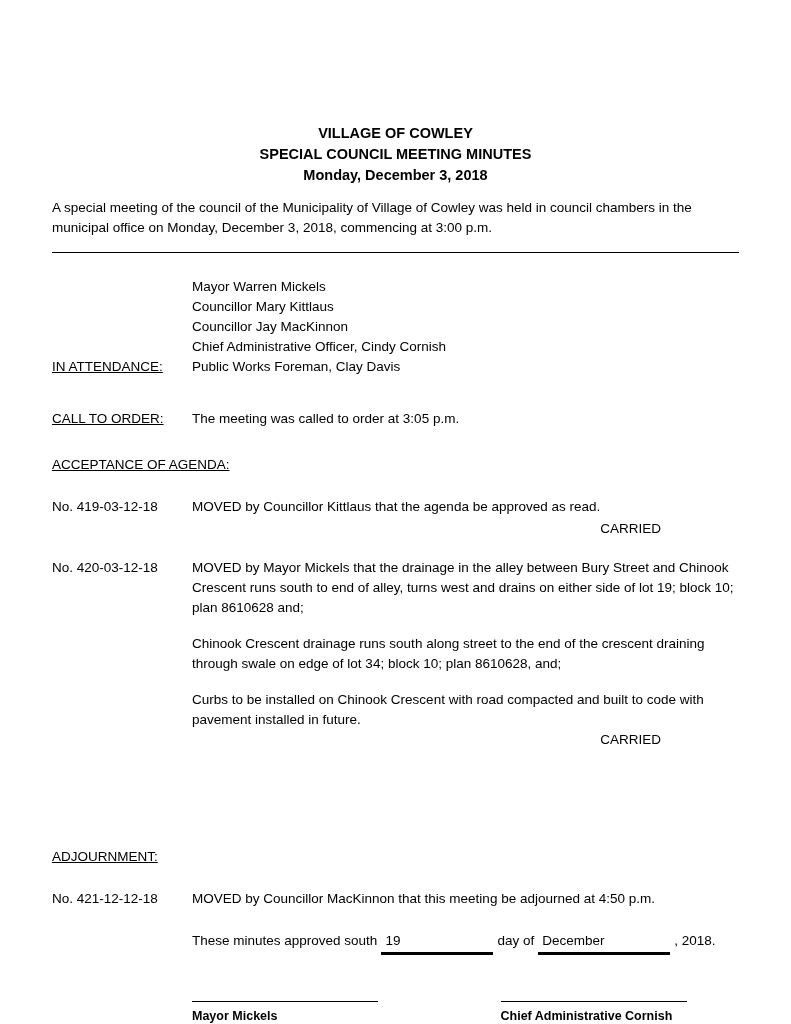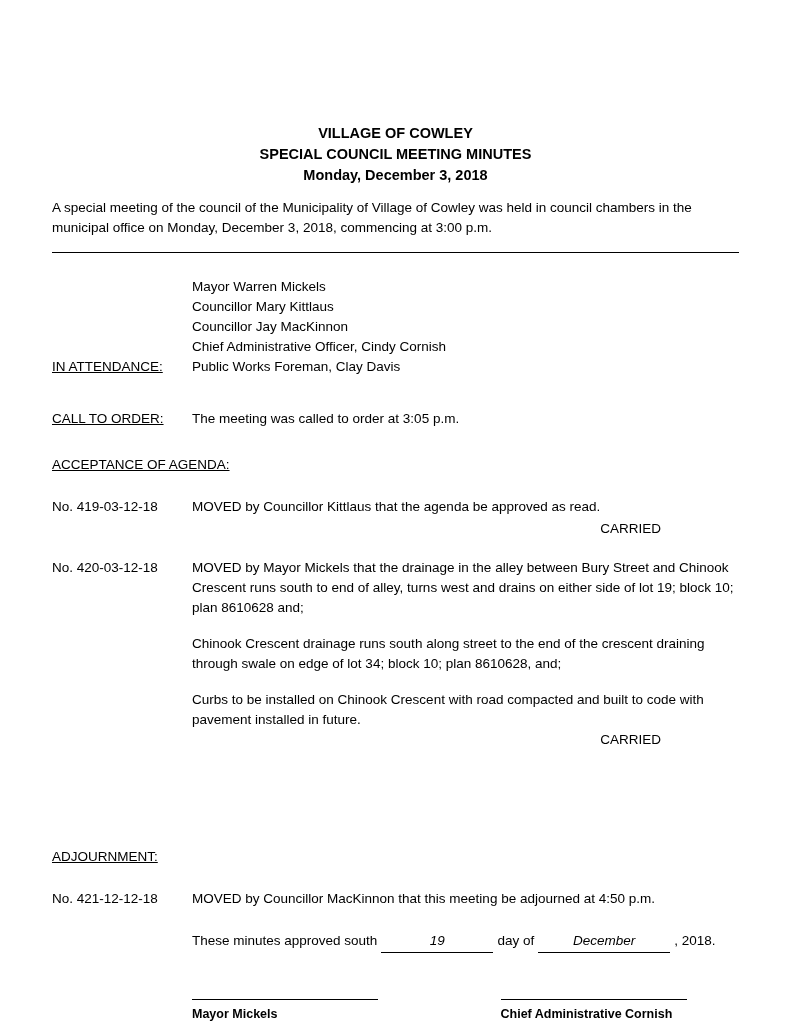--- a/index.html
+++ b/index.html
@@ -101,25 +101,24 @@
   .approve-line {
     margin-top: 22px;
     font-size: 13.5px;
     line-height: 20px;
     display: flex;
     align-items: baseline;
     flex-wrap: wrap;
   }
   .blank {
     display: inline-block;
-    border-bottom: 1px solid #000000;
-    text-align: center;
+    border-bottom: 3px solid #000000;
+    text-align: left;
     padding: 0 4px 1px 4px;
     margin: 0 4px;
-    font-style: italic;
   }
   .blank.day { width: 104px; }
   .blank.month { width: 124px; }
   .sign-row {
     margin-top: 46px;
     display: flex;
   }
   .sign-col {
     width: 258px;
   }

